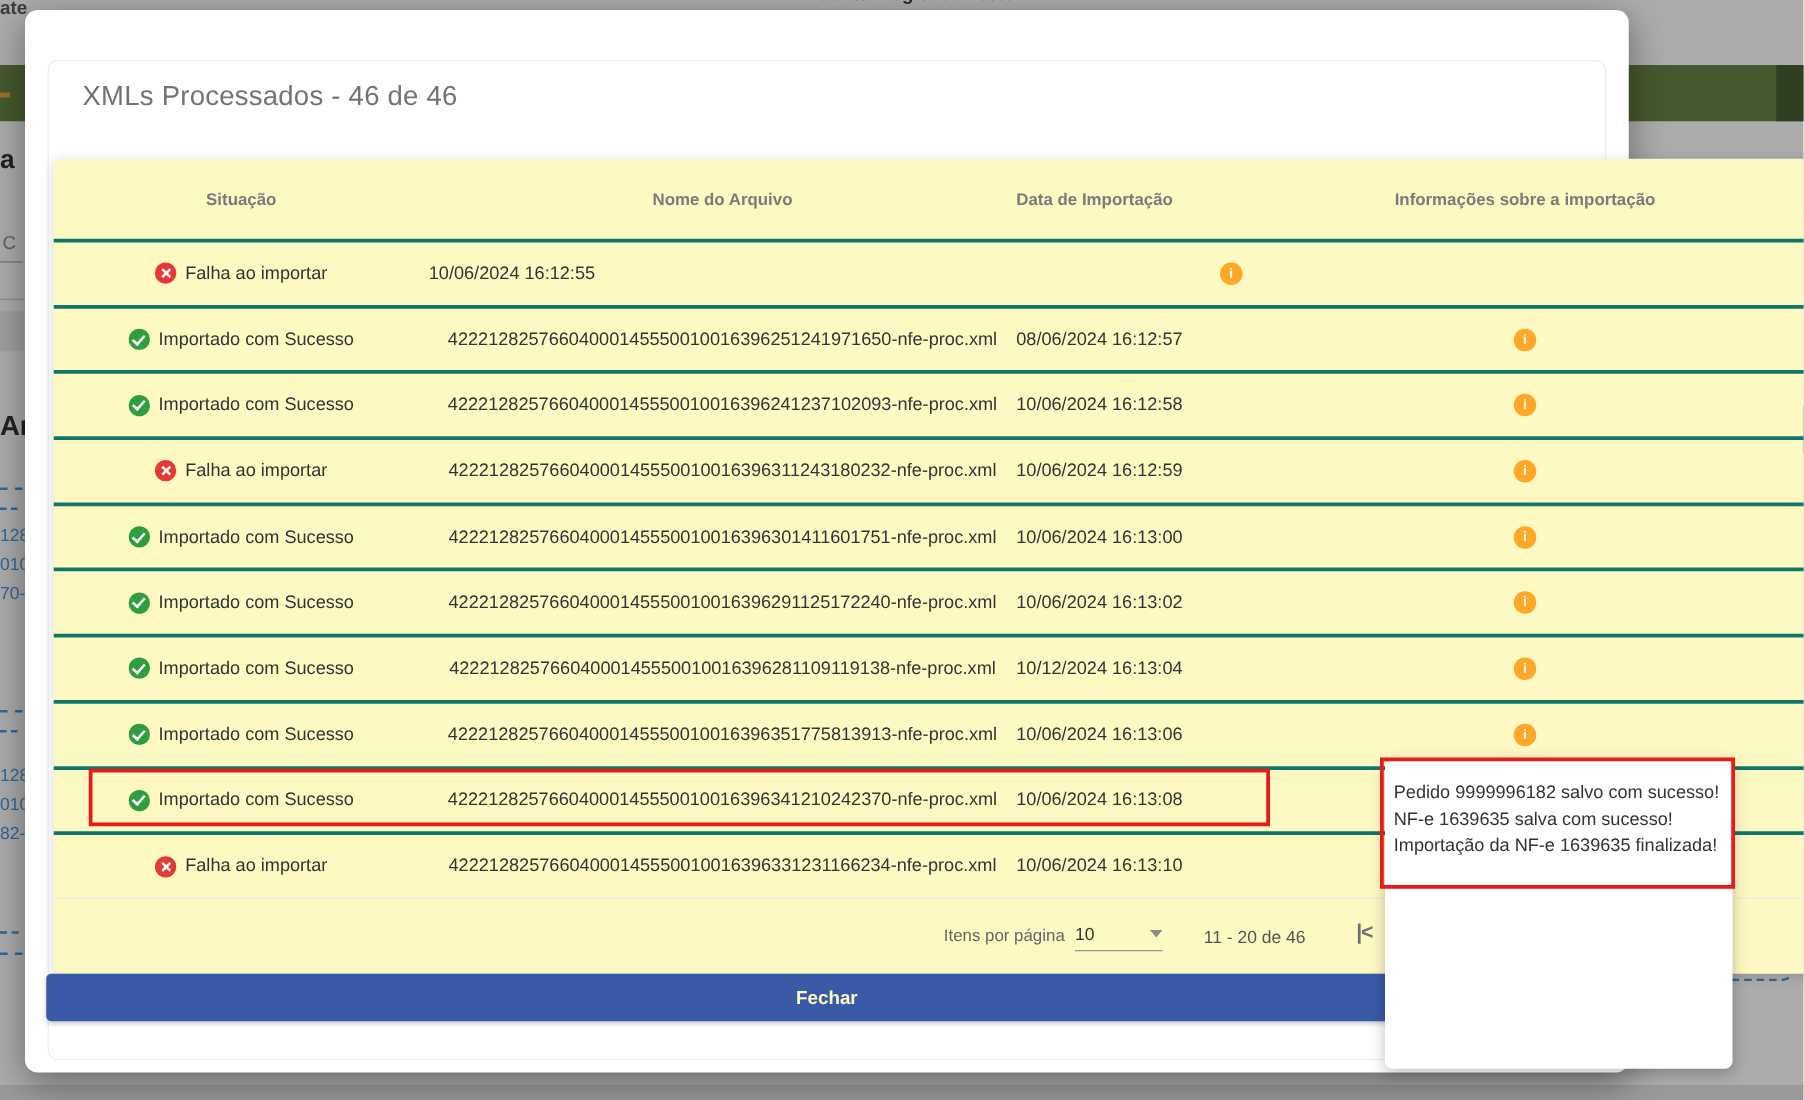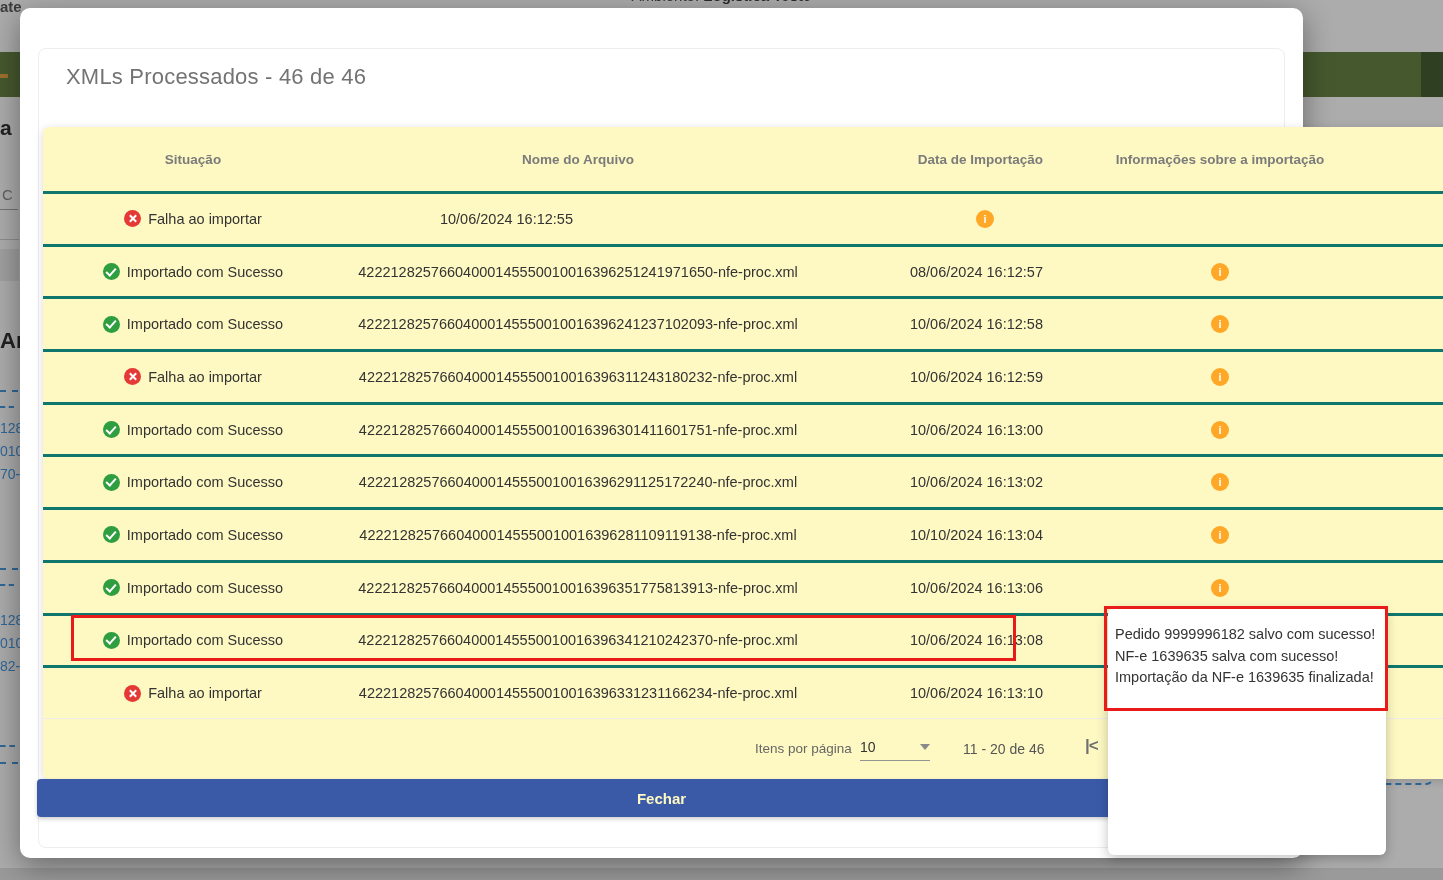--- a/index.html
+++ b/index.html
@@ -46,21 +46,21 @@
   #panel{position:absolute;left:18px;top:40px;width:1247px;height:800px;border:1px solid #ededed;border-radius:8px;}
   #modal-title{position:absolute;left:46px;top:56px;font-size:22px;color:#737373;letter-spacing:.2px;}
 
   #table-card{position:absolute;left:23px;top:119px;width:1424px;height:652px;background:#fef9c3;border-radius:6px;
               box-shadow:0 2px 10px rgba(0,0,0,0.15);}
   .thead{display:flex;height:64px;align-items:center;}
   .th{font-size:13.5px;font-weight:600;color:#7b7b7b;text-align:center;white-space:nowrap;}
   .cell,.th{flex:0 0 auto;}
   .c-status{width:300px;display:flex;align-items:center;justify-content:center;gap:7px;}
   .c-file{width:470px;text-align:center;white-space:nowrap;}
-  .c-date{width:230px;text-align:right;white-space:nowrap;}
+  .c-date{width:230px;text-align:left;white-space:nowrap;}
   .c-info{flex:1 1 auto;padding-right:70px;text-align:center;}
   #rows .trow{display:flex;height:52.7px;align-items:center;border-top:3px solid #0f766e;
               font-size:14.5px;color:#333;}
   .sicon{width:17px;height:17px;border-radius:50%;position:relative;display:inline-block;flex:none;}
   .sicon.ok{background:#2f9e41;}
   .sicon.ok::after{content:'';position:absolute;left:3.5px;top:4.5px;width:8px;height:4px;
       border-left:2px solid #fff;border-bottom:2px solid #fff;transform:rotate(-48deg);}
   .sicon.fail{background:#e53935;}
   .sicon.fail::before,.sicon.fail::after{content:'';position:absolute;left:7.5px;top:4px;width:2px;height:9px;background:#fff;}
   .sicon.fail::before{transform:rotate(45deg);}
@@ -221,21 +221,21 @@
             <div class="cell c-file">42221282576604000145550010016396291125172240-nfe-proc.xml</div>
             <div class="cell c-date">10/06/2024 16:13:02</div>
             <div class="cell c-info"><span class="info-icon">i</span></div>
           </div>
           <div class="trow">
             <div class="cell c-status">
               <span class="sicon ok"></span>
               <span class="stext">Importado com Sucesso</span>
             </div>
             <div class="cell c-file">42221282576604000145550010016396281109119138-nfe-proc.xml</div>
-            <div class="cell c-date">10/10/2024 16:13:04</div>
+            <div class="cell c-date">10/12/2024 16:13:04</div>
             <div class="cell c-info"><span class="info-icon">i</span></div>
           </div>
           <div class="trow">
             <div class="cell c-status">
               <span class="sicon ok"></span>
               <span class="stext">Importado com Sucesso</span>
             </div>
             <div class="cell c-file">42221282576604000145550010016396351775813913-nfe-proc.xml</div>
             <div class="cell c-date">10/06/2024 16:13:06</div>
             <div class="cell c-info"><span class="info-icon">i</span></div>

